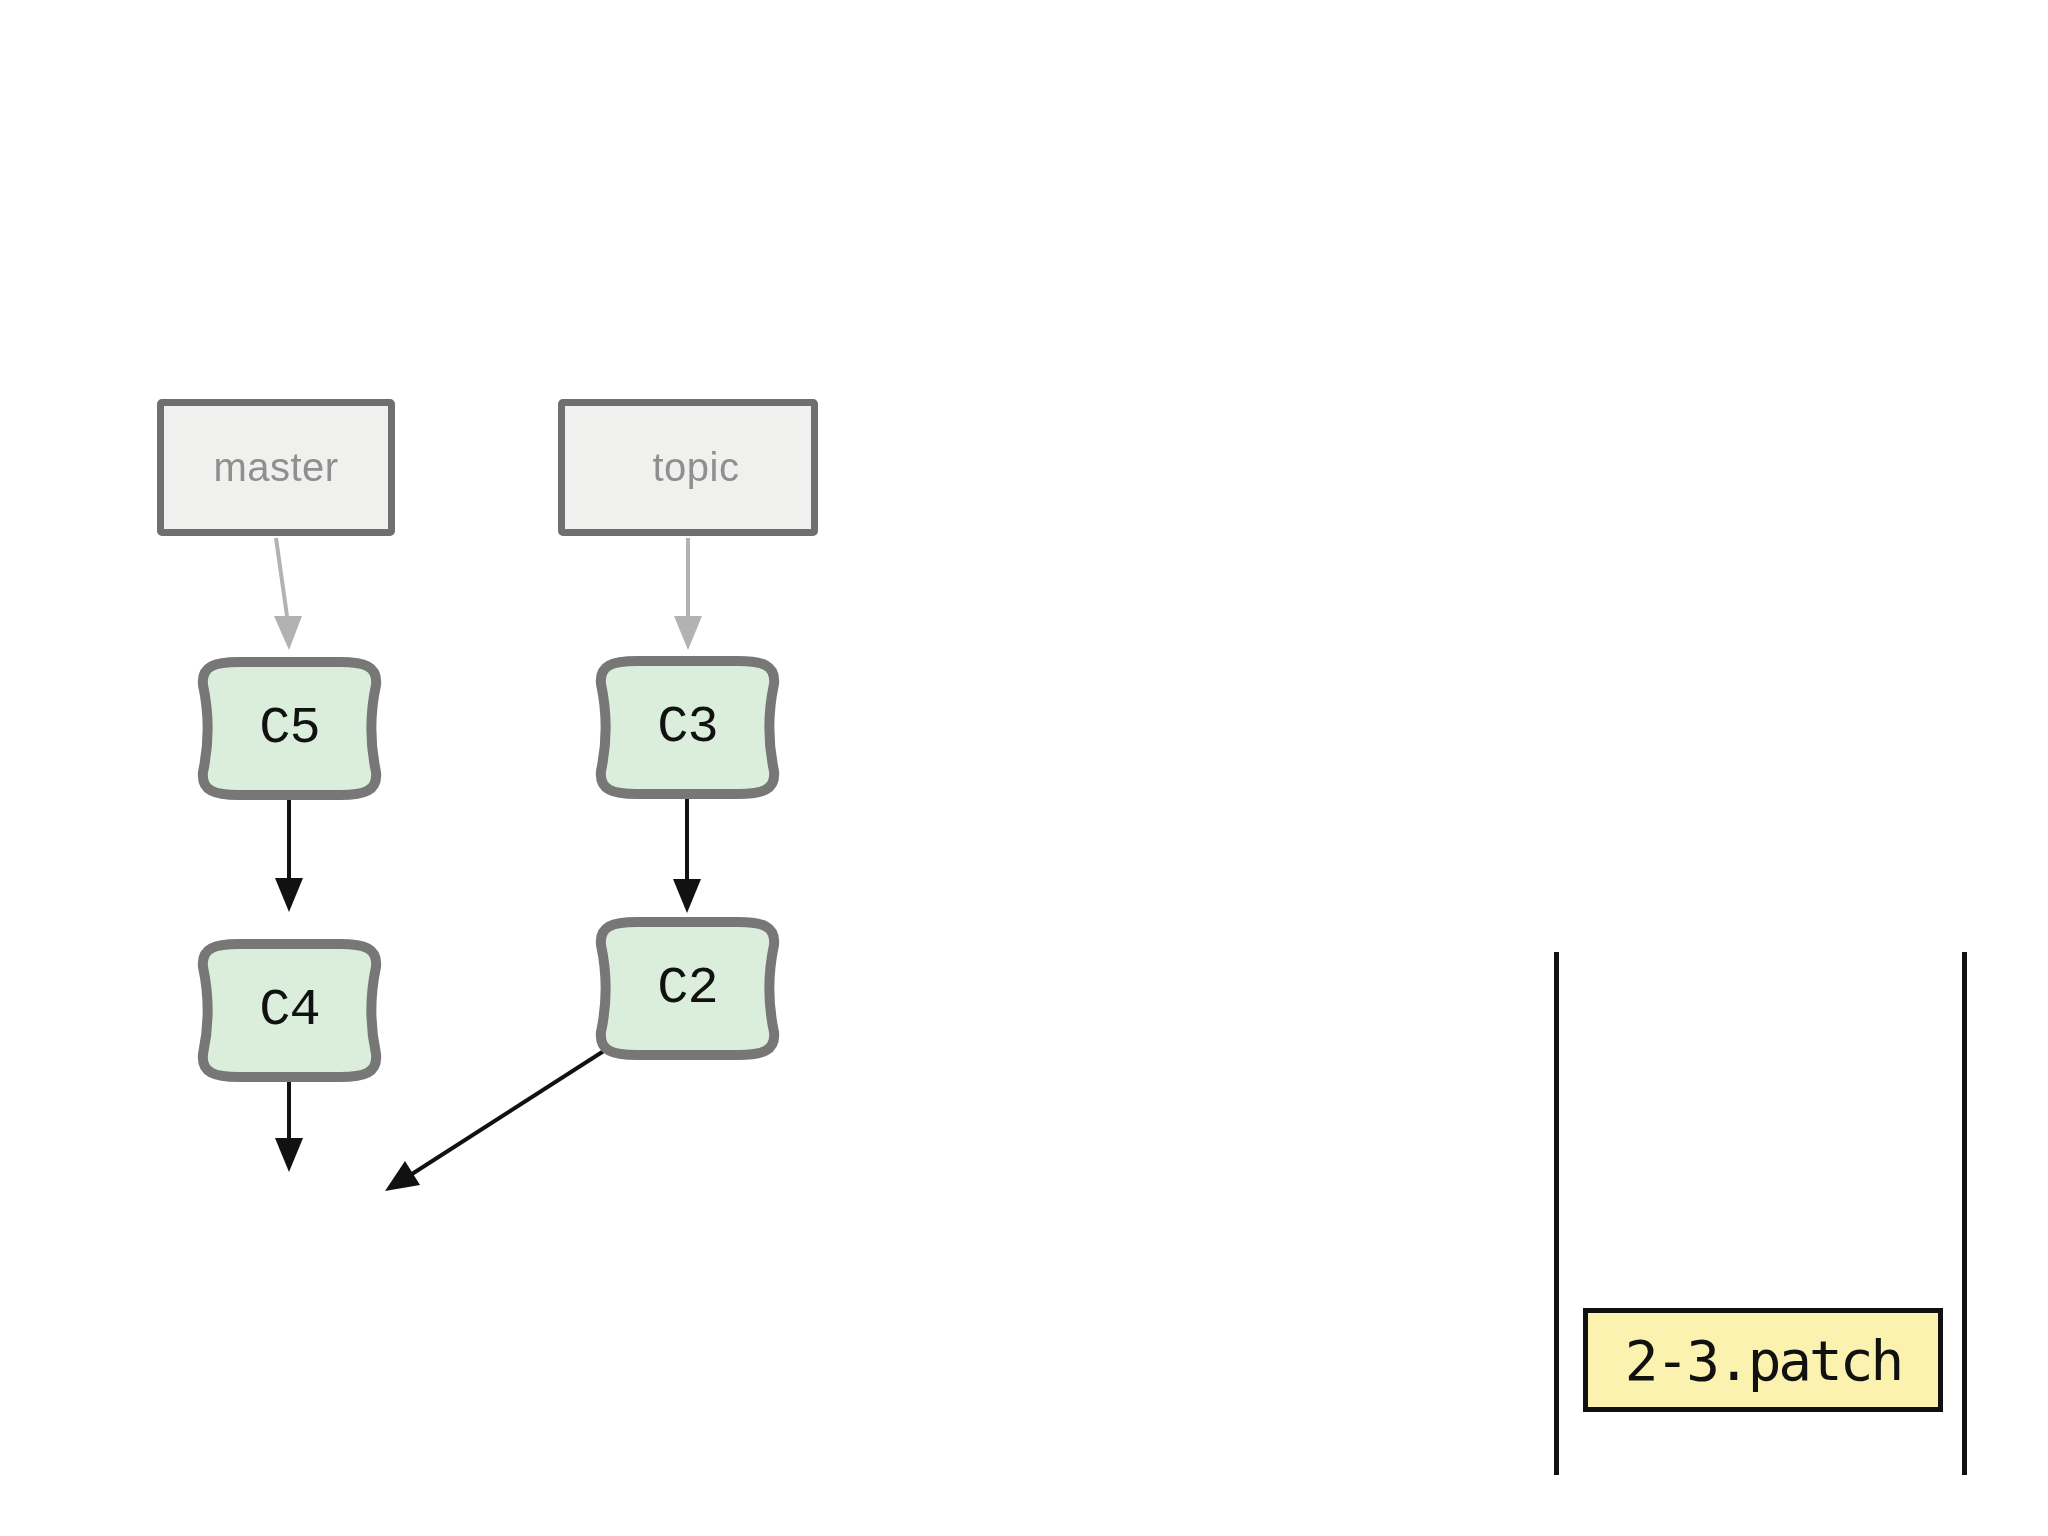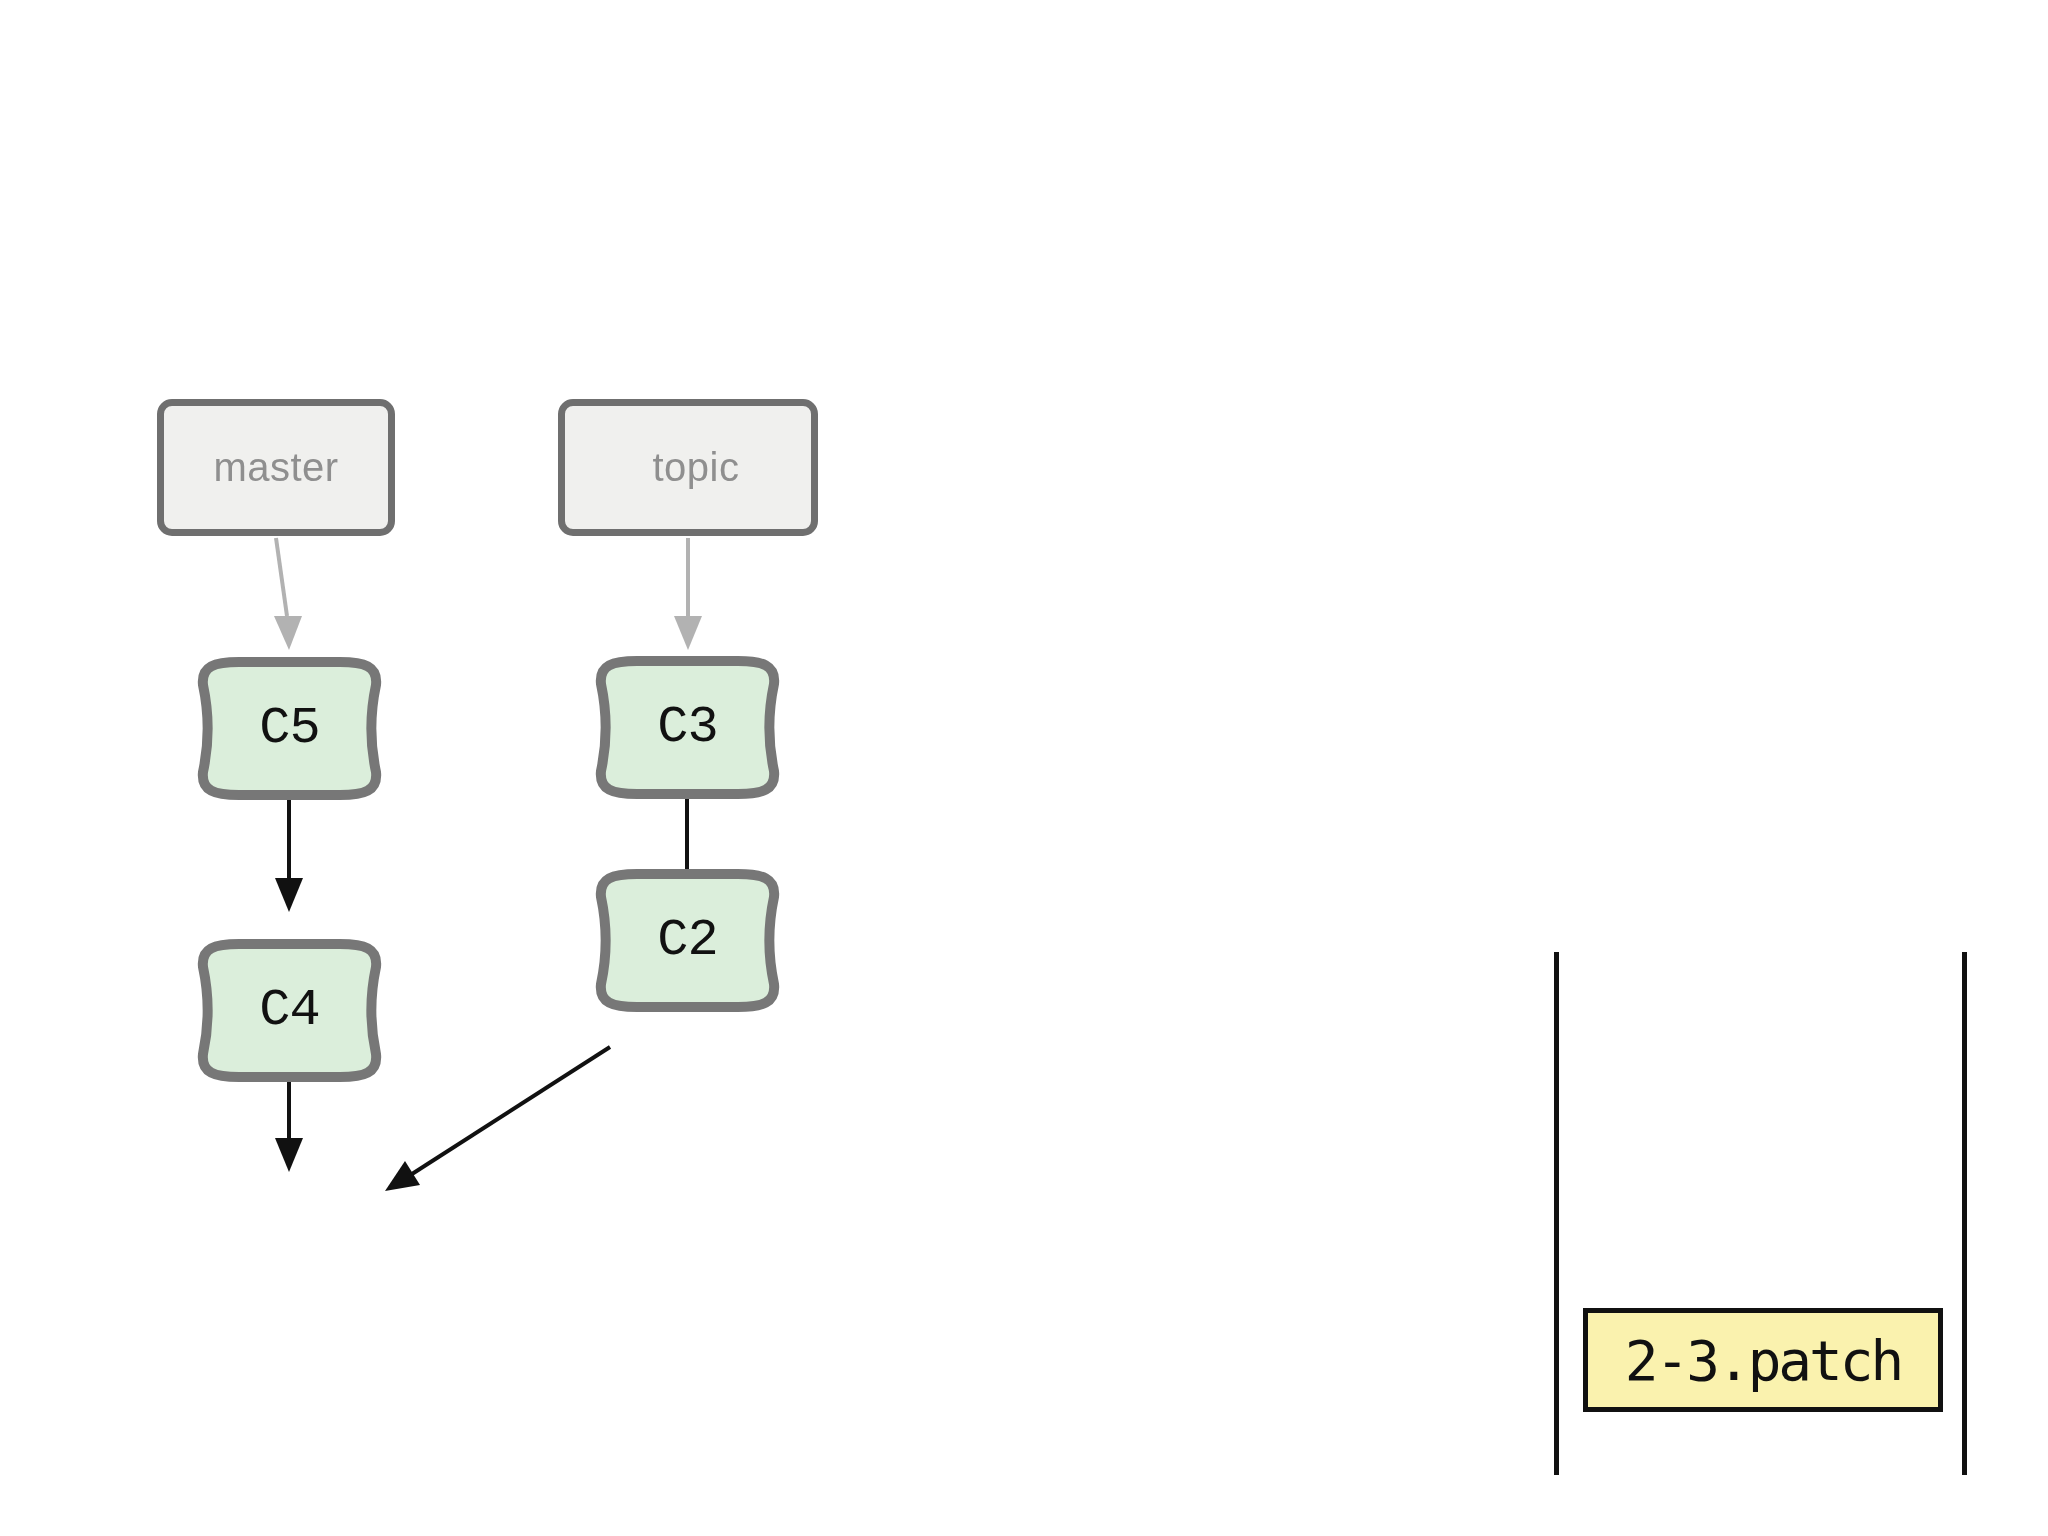--- a/index.html
+++ b/index.html
@@ -17,21 +17,21 @@
   }
   #edges{position:absolute; left:0; top:0; width:2048px; height:1536px; pointer-events:none;}
   .ptr{stroke:var(--arrow-pointer); stroke-width:4px; fill:none;}
   .ptr-head{fill:var(--arrow-pointer); stroke:none;}
   .par{stroke:var(--arrow-parent); stroke-width:4px; fill:none;}
   .par-head{fill:var(--arrow-parent); stroke:none;}
 
   .branch-box{
     position:absolute; box-sizing:border-box; height:137px;
     background:var(--branch-fill); border:7px solid var(--branch-border);
-    border-radius:15px; display:flex; align-items:center; justify-content:center;
+    border-radius:5px; display:flex; align-items:center; justify-content:center;
     font-size:40px; color:var(--branch-text); letter-spacing:0.5px;
   }
   .commit{position:absolute; width:185px; height:143px;}
   .commit svg{position:absolute; left:0; top:0; width:185px; height:143px; overflow:visible; display:block;}
   .barrel{fill:var(--commit-fill); stroke:var(--commit-border); stroke-width:10px;}
   .commit-label{
     position:absolute; left:0; top:0; width:185px; height:143px;
     display:flex; align-items:center; justify-content:center;
     font-size:52px; letter-spacing:-1px; color:var(--commit-text);font-family:Liberation Mono, monospace;
   }
@@ -99,21 +99,21 @@
   </div>
 
 
   <div class="commit" style="left:595px; top:656px;">
     <svg viewBox="0 0 185 143">
       <path class="barrel" d="M 42 5 H 143 C 167 5 181 9 179 28 C 173 56 173 87 179 115 C 181 134 167 138 143 138 H 42 C 18 138 4 134 6 115 C 12 87 12 56 6 28 C 4 9 18 5 42 5 Z"></path>
     </svg>
     <span class="commit-label">C3</span>
   </div>
 
-  <div class="commit" style="left:595px; top:869px;text-align:right;">
+  <div class="commit" style="left:595px; top:917px;text-align:right;">
     <svg viewBox="0 0 185 143">
       <path class="barrel" d="M 42 5 H 143 C 167 5 181 9 179 28 C 173 56 173 87 179 115 C 181 134 167 138 143 138 H 42 C 18 138 4 134 6 115 C 12 87 12 56 6 28 C 4 9 18 5 42 5 Z"></path>
     </svg>
     <span class="commit-label">C2</span>
   </div>
 
   <div class="range-line" style="left:1554px;"></div>
   <div class="range-line" style="left:1962px;"></div>
 
   <div class="patch-box">

